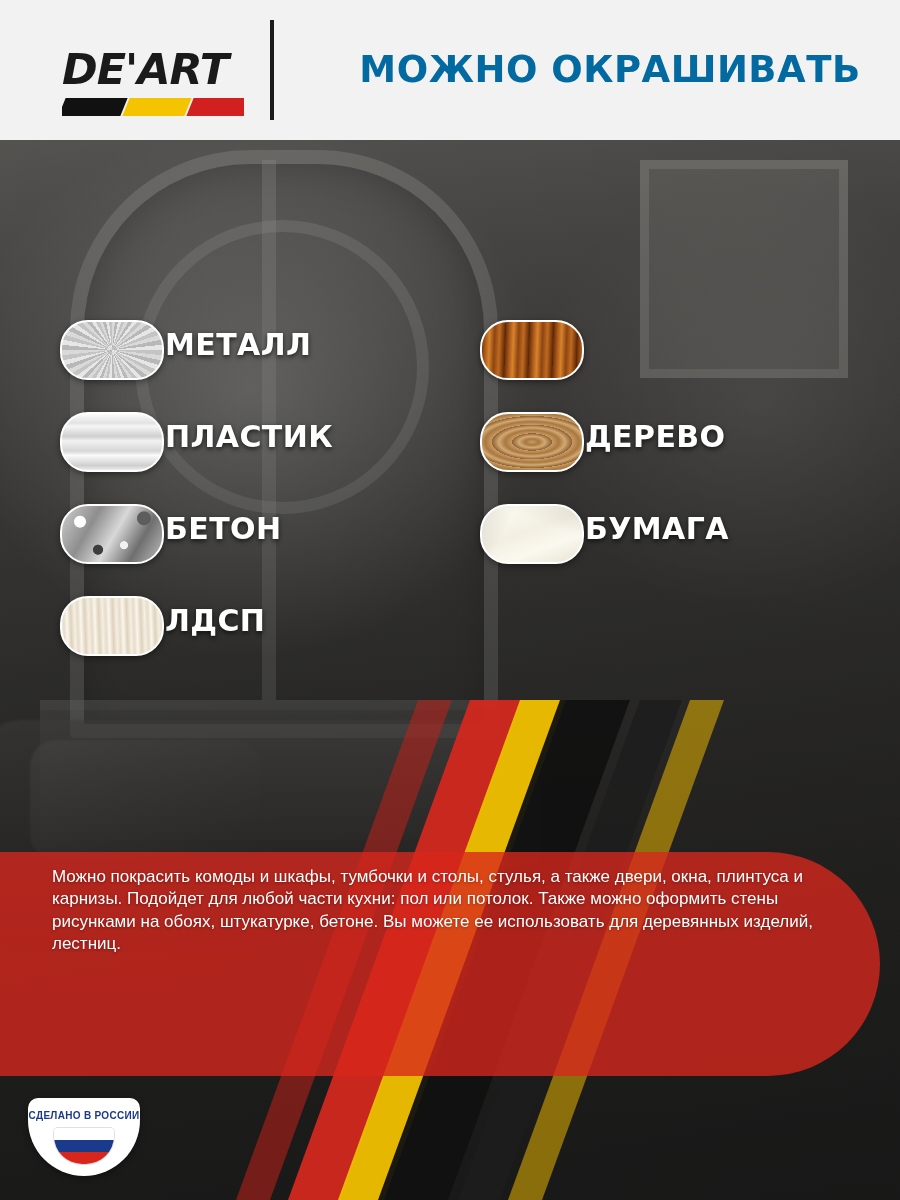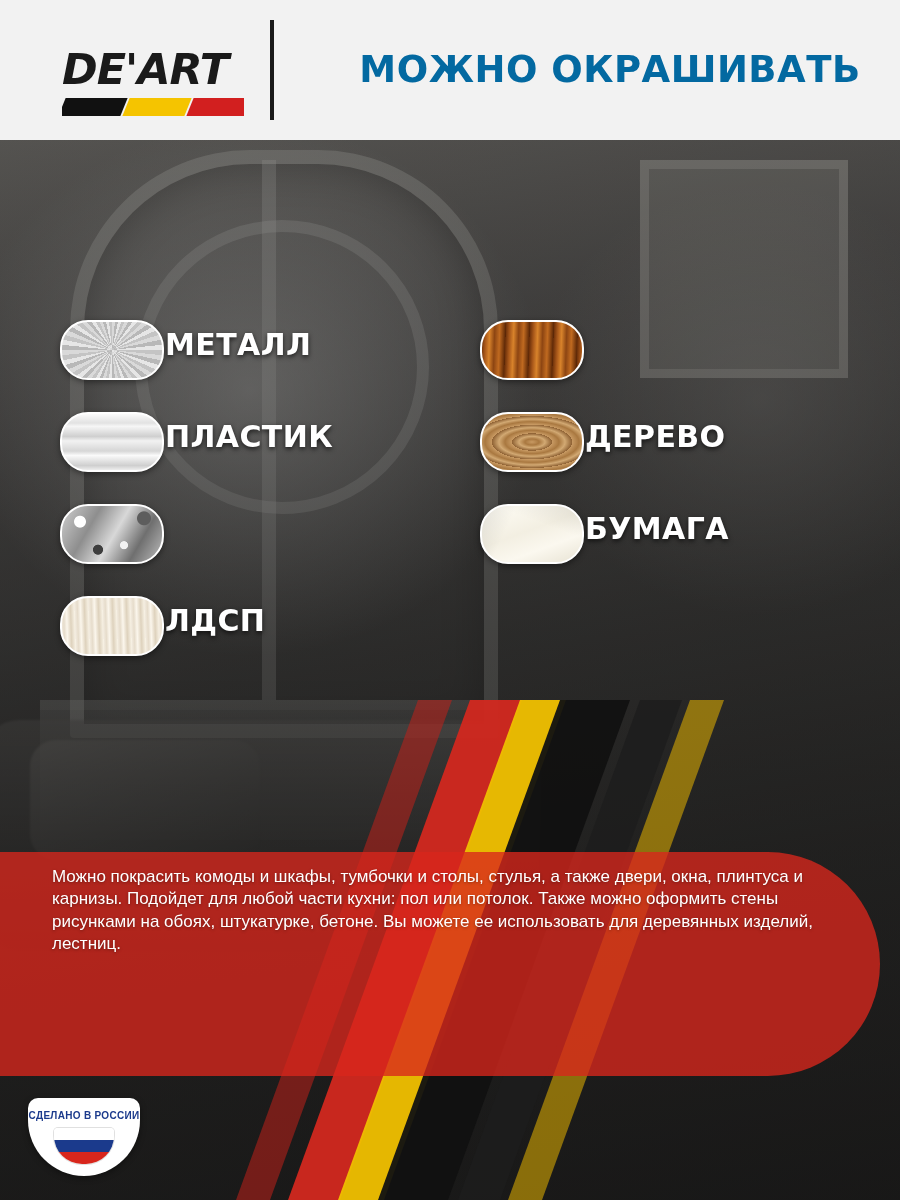--- a/index.html
+++ b/index.html
@@ -395,20 +395,21 @@
       <div class="s-label">ПЛАСТИК</div>
     </div>
 
     <div class="surface">
       <div class="swatch tex-wood"></div>
       <div class="s-label">ДЕРЕВО</div>
     </div>
 
     <div class="surface">
       <div class="swatch tex-concrete"></div>
+      <div class="s-label">БЕТОН</div>
     </div>
 
 
     <div class="surface">
       <div class="swatch tex-paper"></div>
       <div class="s-label">БУМАГА</div>
     </div>
 
     <div class="surface">
       <div class="swatch tex-ldsp"></div>

